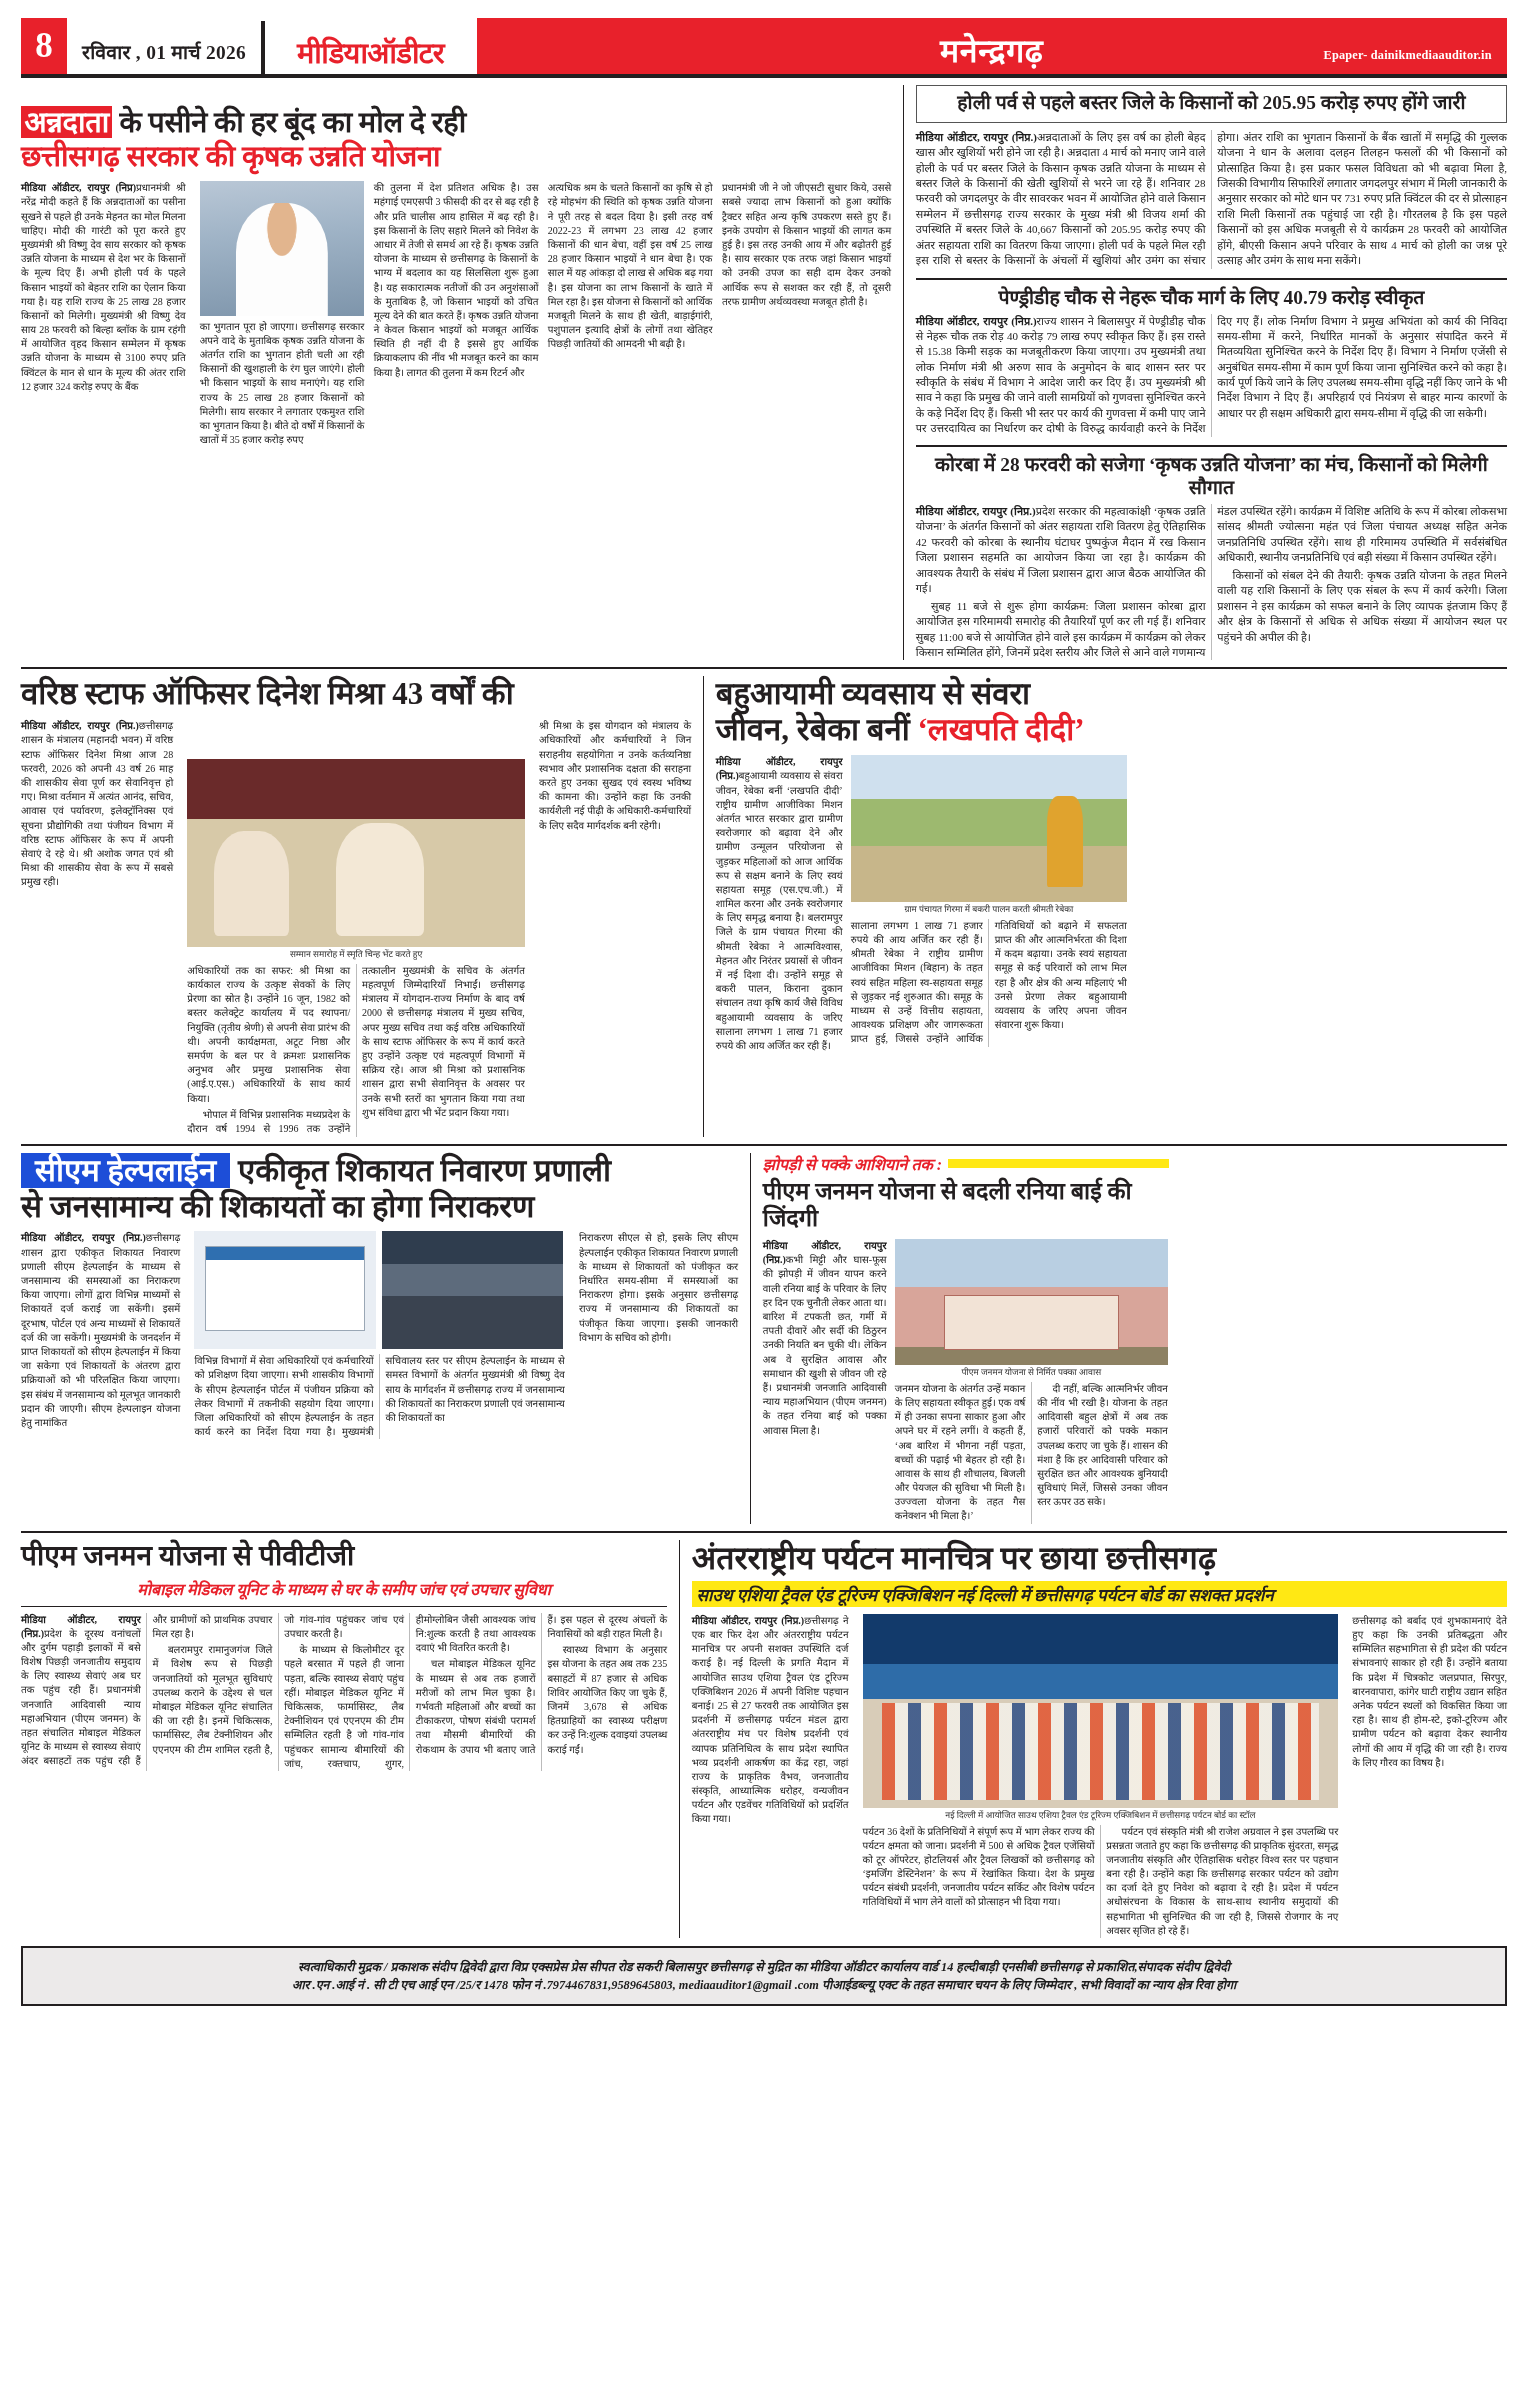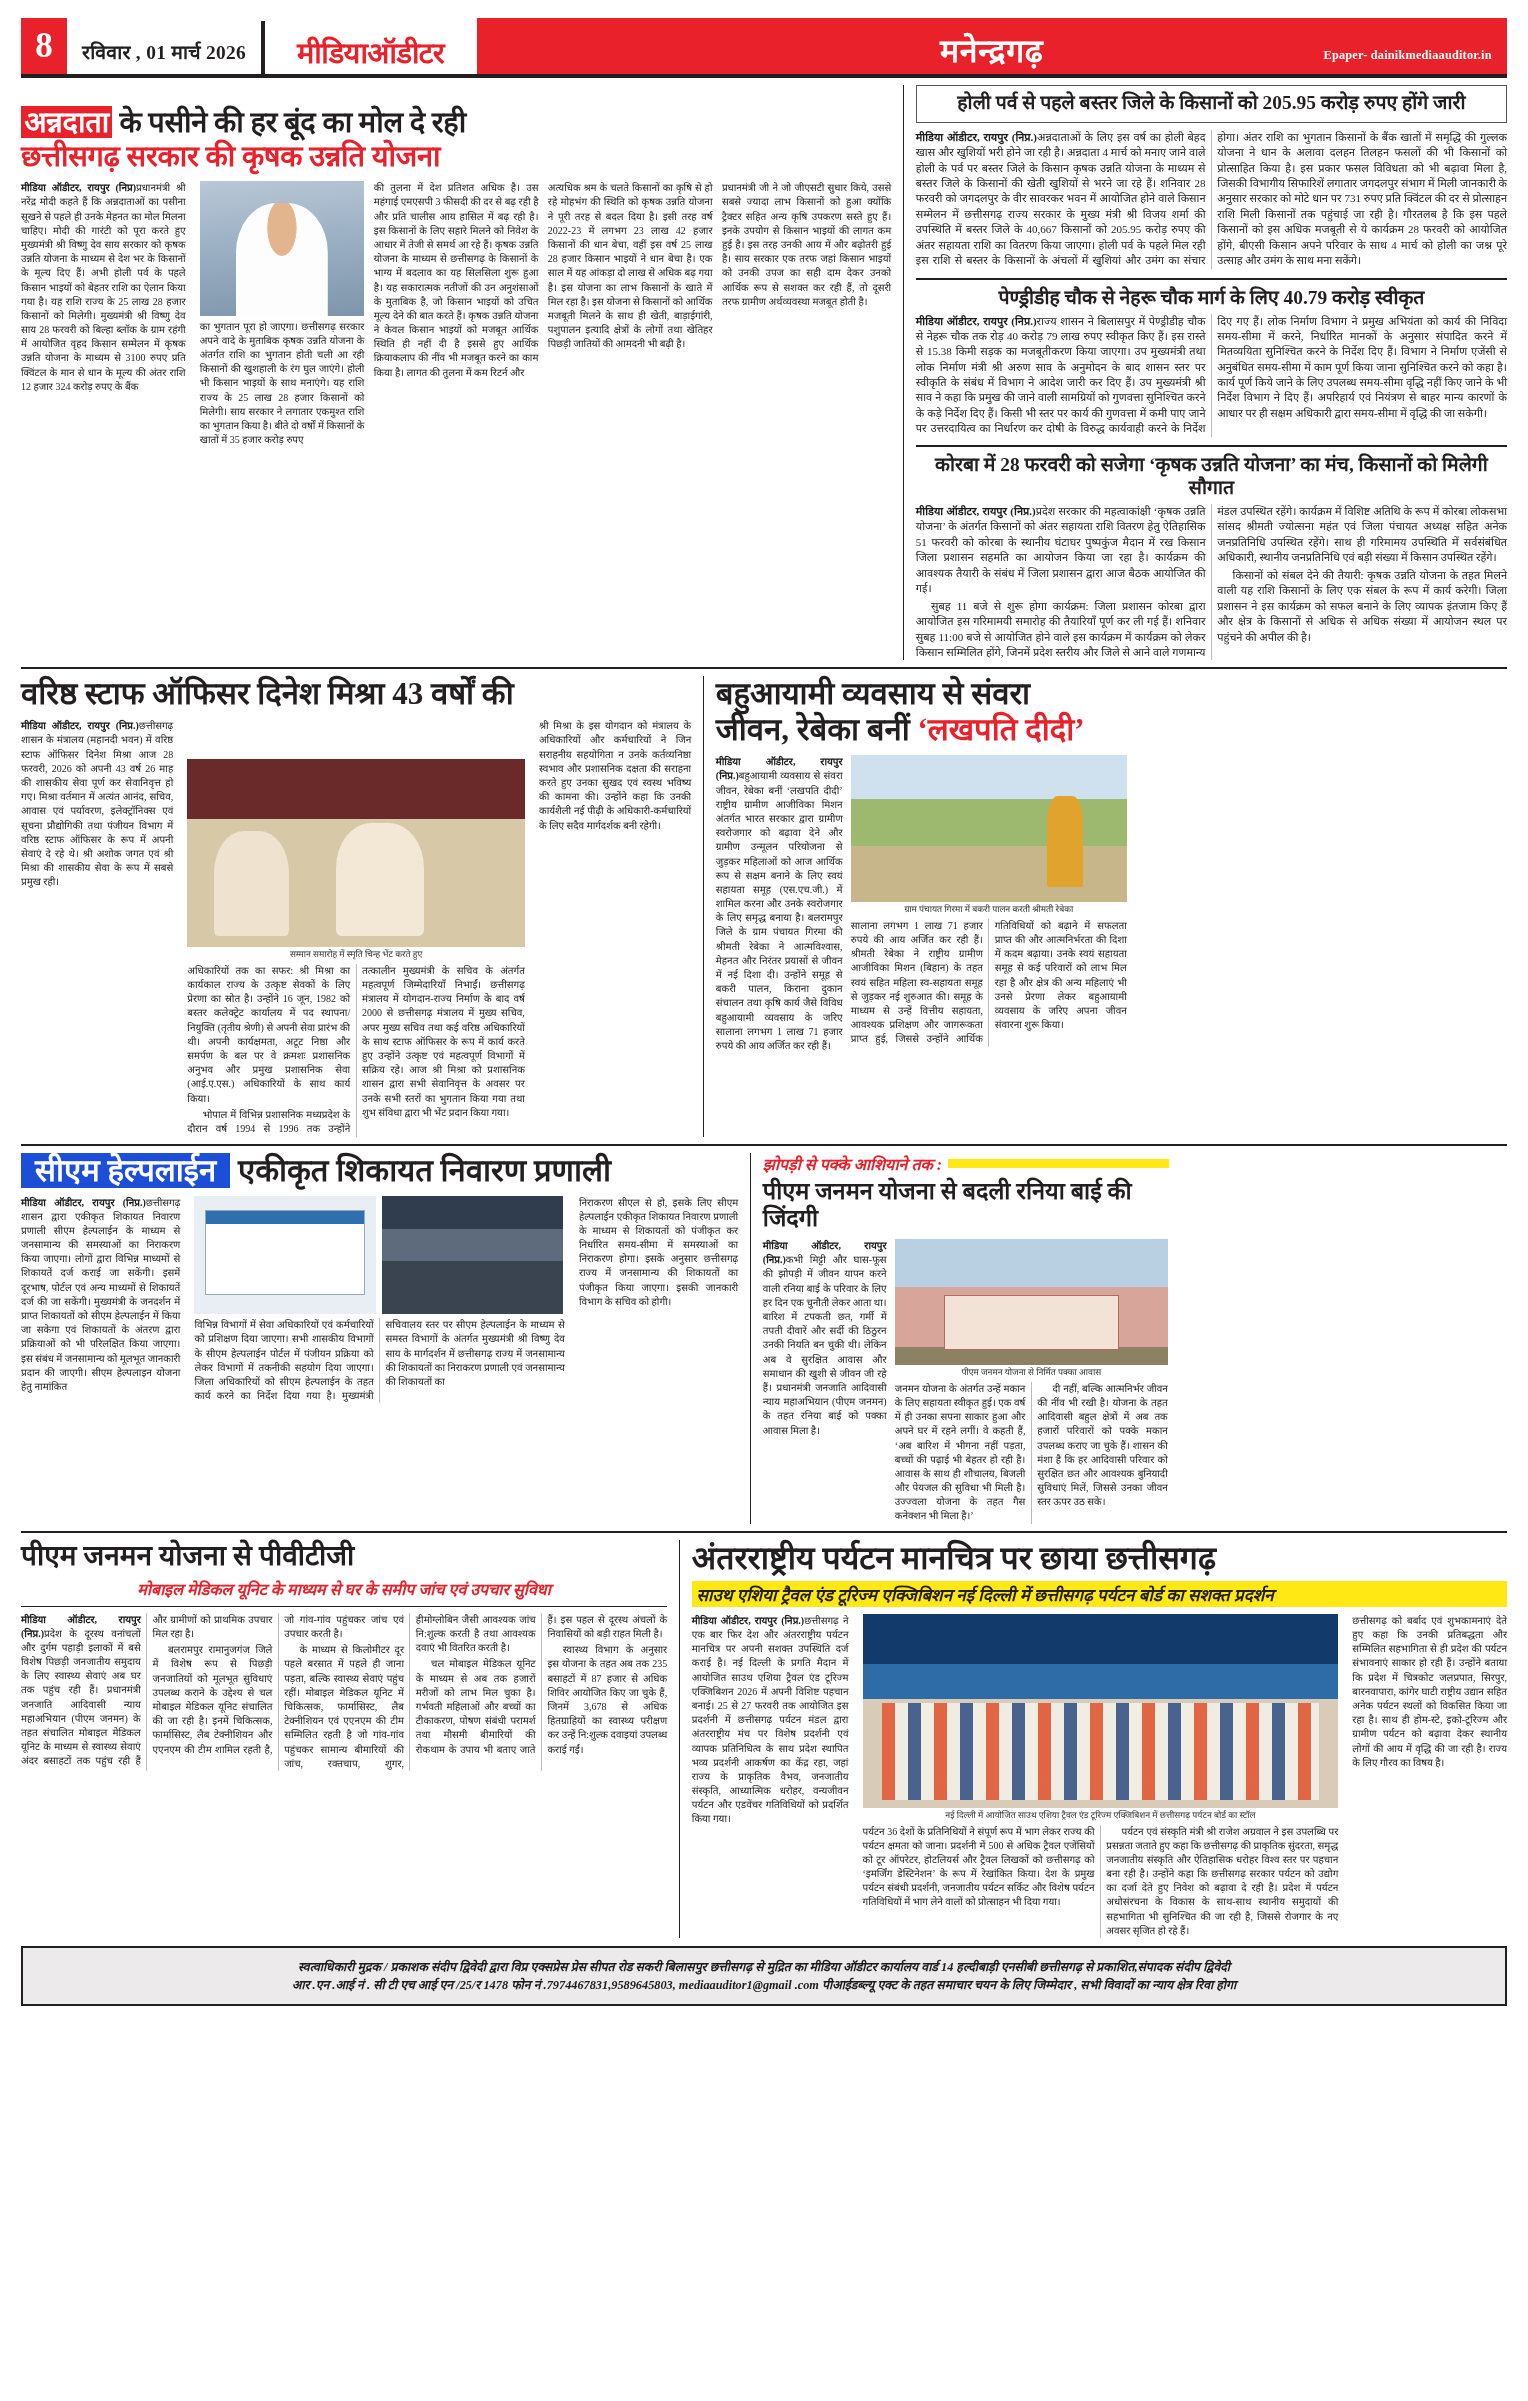--- a/index.html
+++ b/index.html
@@ -204,21 +204,21 @@
 
       <div class="rail-div"></div>
       <div class="h-rail">पेण्ड्रीडीह चौक से नेहरू चौक मार्ग के लिए 40.79 करोड़ स्वीकृत</div>
       <div class="body cols c2" style="margin-top:4.7px;">
         <p class="lead"><span class="dl">मीडिया ऑडीटर, रायपुर (निप्र.)</span><span>राज्य शासन ने बिलासपुर में पेण्ड्रीडीह चौक से नेहरू चौक तक रोड़ 40 करोड़ 79 लाख रुपए स्वीकृत किए हैं। इस रास्ते से 15.38 किमी सड़क का मजबूतीकरण किया जाएगा। उप मुख्यमंत्री तथा लोक निर्माण मंत्री श्री अरुण साव के अनुमोदन के बाद शासन स्तर पर स्वीकृति के संबंध में विभाग ने आदेश जारी कर दिए हैं। उप मुख्यमंत्री श्री साव ने कहा कि प्रमुख की जाने वाली सामग्रियों को गुणवत्ता सुनिश्चित करने के कड़े निर्देश दिए हैं। किसी भी स्तर पर कार्य की गुणवत्ता में कमी पाए जाने पर उत्तरदायित्व का निर्धारण कर दोषी के विरुद्ध कार्यवाही करने के निर्देश दिए गए हैं। लोक निर्माण विभाग ने प्रमुख अभियंता को कार्य की निविदा समय-सीमा में करने, निर्धारित मानकों के अनुसार संपादित करने में मितव्ययिता सुनिश्चित करने के निर्देश दिए हैं। विभाग ने निर्माण एजेंसी से अनुबंधित समय-सीमा में काम पूर्ण किया जाना सुनिश्चित करने को कहा है। कार्य पूर्ण किये जाने के लिए उपलब्ध समय-सीमा वृद्धि नहीं किए जाने के भी निर्देश विभाग ने दिए हैं। अपरिहार्य एवं नियंत्रण से बाहर मान्य कारणों के आधार पर ही सक्षम अधिकारी द्वारा समय-सीमा में वृद्धि की जा सकेगी।</span></p>
       </div>
 
       <div class="rail-div"></div>
       <div class="h-rail">कोरबा में 28 फरवरी को सजेगा ‘कृषक उन्नति योजना’ का मंच, किसानों को मिलेगी सौगात</div>
       <div class="body cols c2" style="margin-top:4.7px;">
-        <p class="lead"><span class="dl">मीडिया ऑडीटर, रायपुर (निप्र.)</span><span>प्रदेश सरकार की महत्वाकांक्षी ‘कृषक उन्नति योजना’ के अंतर्गत किसानों को अंतर सहायता राशि वितरण हेतु ऐतिहासिक 51 फरवरी को कोरबा के स्थानीय घंटाघर पुष्पकुंज मैदान में रख किसान जिला प्रशासन सहमति का आयोजन किया जा रहा है। कार्यक्रम की आवश्यक तैयारी के संबंध में जिला प्रशासन द्वारा आज बैठक आयोजित की गई।</span></p>
+        <p class="lead"><span class="dl">मीडिया ऑडीटर, रायपुर (निप्र.)</span><span>प्रदेश सरकार की महत्वाकांक्षी ‘कृषक उन्नति योजना’ के अंतर्गत किसानों को अंतर सहायता राशि वितरण हेतु ऐतिहासिक 42 फरवरी को कोरबा के स्थानीय घंटाघर पुष्पकुंज मैदान में रख किसान जिला प्रशासन सहमति का आयोजन किया जा रहा है। कार्यक्रम की आवश्यक तैयारी के संबंध में जिला प्रशासन द्वारा आज बैठक आयोजित की गई।</span></p>
         <p>सुबह 11 बजे से शुरू होगा कार्यक्रम: जिला प्रशासन कोरबा द्वारा आयोजित इस गरिमामयी समारोह की तैयारियाँ पूर्ण कर ली गई हैं। शनिवार सुबह 11:00 बजे से आयोजित होने वाले इस कार्यक्रम में कार्यक्रम को लेकर किसान सम्मिलित होंगे, जिनमें प्रदेश स्तरीय और जिले से आने वाले गणमान्य मंडल उपस्थित रहेंगे। कार्यक्रम में विशिष्ट अतिथि के रूप में कोरबा लोकसभा सांसद श्रीमती ज्योत्सना महंत एवं जिला पंचायत अध्यक्ष सहित अनेक जनप्रतिनिधि उपस्थित रहेंगे। साथ ही गरिमामय उपस्थिति में सर्वसंबंधित अधिकारी, स्थानीय जनप्रतिनिधि एवं बड़ी संख्या में किसान उपस्थित रहेंगे।</p>
         <p>किसानों को संबल देने की तैयारी: कृषक उन्नति योजना के तहत मिलने वाली यह राशि किसानों के लिए एक संबल के रूप में कार्य करेगी। जिला प्रशासन ने इस कार्यक्रम को सफल बनाने के लिए व्यापक इंतजाम किए हैं और क्षेत्र के किसानों से अधिक से अधिक संख्या में आयोजन स्थल पर पहुंचने की अपील की है।</p>
       </div>
     </div>
   </div>
 
   <div class="rule-thick"></div>
   <div class="mid-wrap">
 
     <div style="width:682px;" class="pad-r">
@@ -270,20 +270,21 @@
       </div>
     </div>
   </div>
 
   <div class="rule-thick"></div>
   <div class="mid-wrap">
 
     <div style="width:729px;" class="pad-r">
       <div class="h-sec">
         <span style="display:block"><span class="redbg">सीएम हेल्पलाईन</span><span> एकीकृत शिकायत निवारण प्रणाली</span></span>
+        <span style="display:block">से जनसामान्य की शिकायतों का होगा निराकरण</span>
       </div>
       <div style="display:flex;margin-top:7px;">
         <div style="width:170px;padding-right:8.2px;box-sizing:border-box;">
           <div class="body">
               <p class="lead"><span class="dl">मीडिया ऑडीटर, रायपुर (निप्र.)</span><span>छत्तीसगढ़ शासन द्वारा एकीकृत शिकायत निवारण प्रणाली सीएम हेल्पलाईन के माध्यम से जनसामान्य की समस्याओं का निराकरण किया जाएगा। लोगों द्वारा विभिन्न माध्यमों से शिकायतें दर्ज कराई जा सकेंगी। इसमें दूरभाष, पोर्टल एवं अन्य माध्यमों से शिकायतें दर्ज की जा सकेंगी। मुख्यमंत्री के जनदर्शन में प्राप्त शिकायतों को सीएम हेल्पलाईन में किया जा सकेगा एवं शिकायतों के अंतरण द्वारा प्रक्रियाओं को भी परिलक्षित किया जाएगा। इस संबंध में जनसामान्य को मूलभूत जानकारी प्रदान की जाएगी। सीएम हेल्पलाइन योजना हेतु नामांकित</span></p>
             </div>
         </div>
         <div style="width:388px;padding:0 5.9px;box-sizing:border-box;">
           <div style="display:flex;gap:5.9px;">
             <div class="photo screenshot" style="width:49%;height:118px;"></div>

